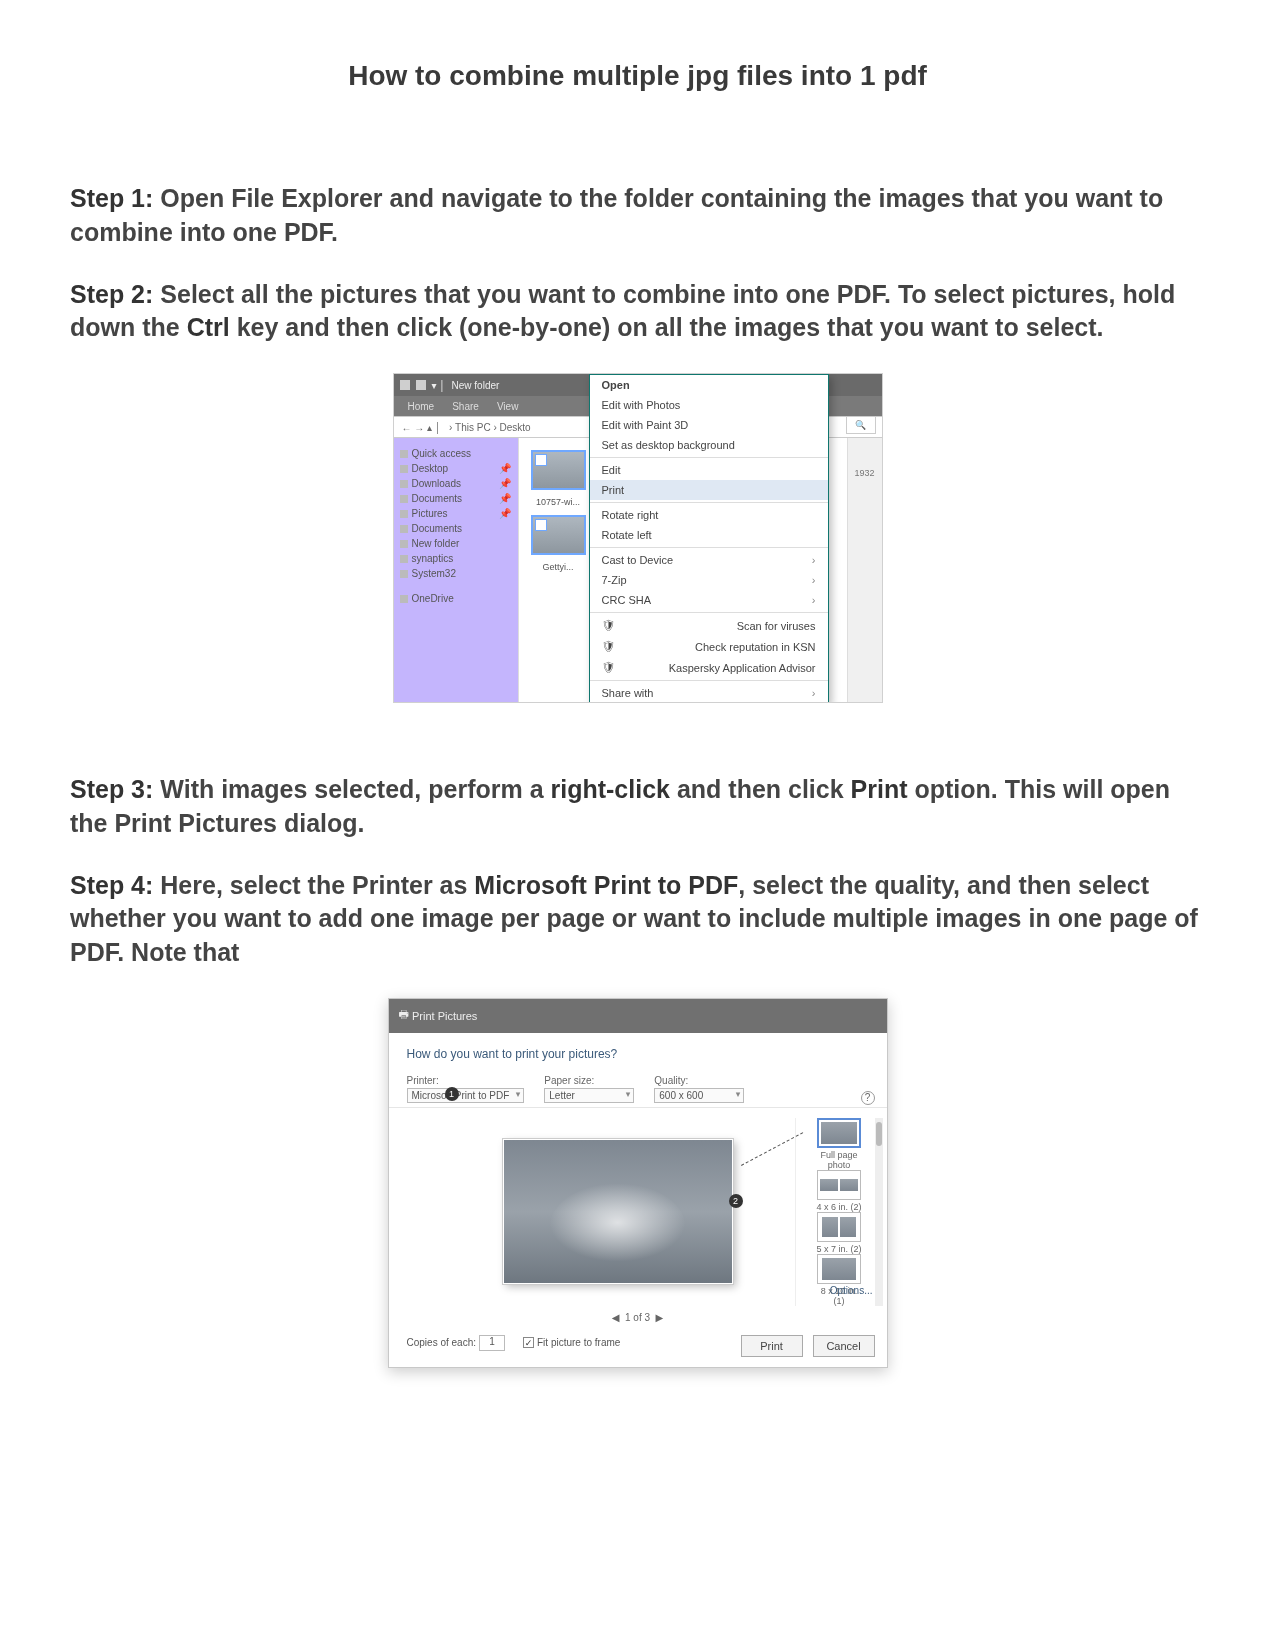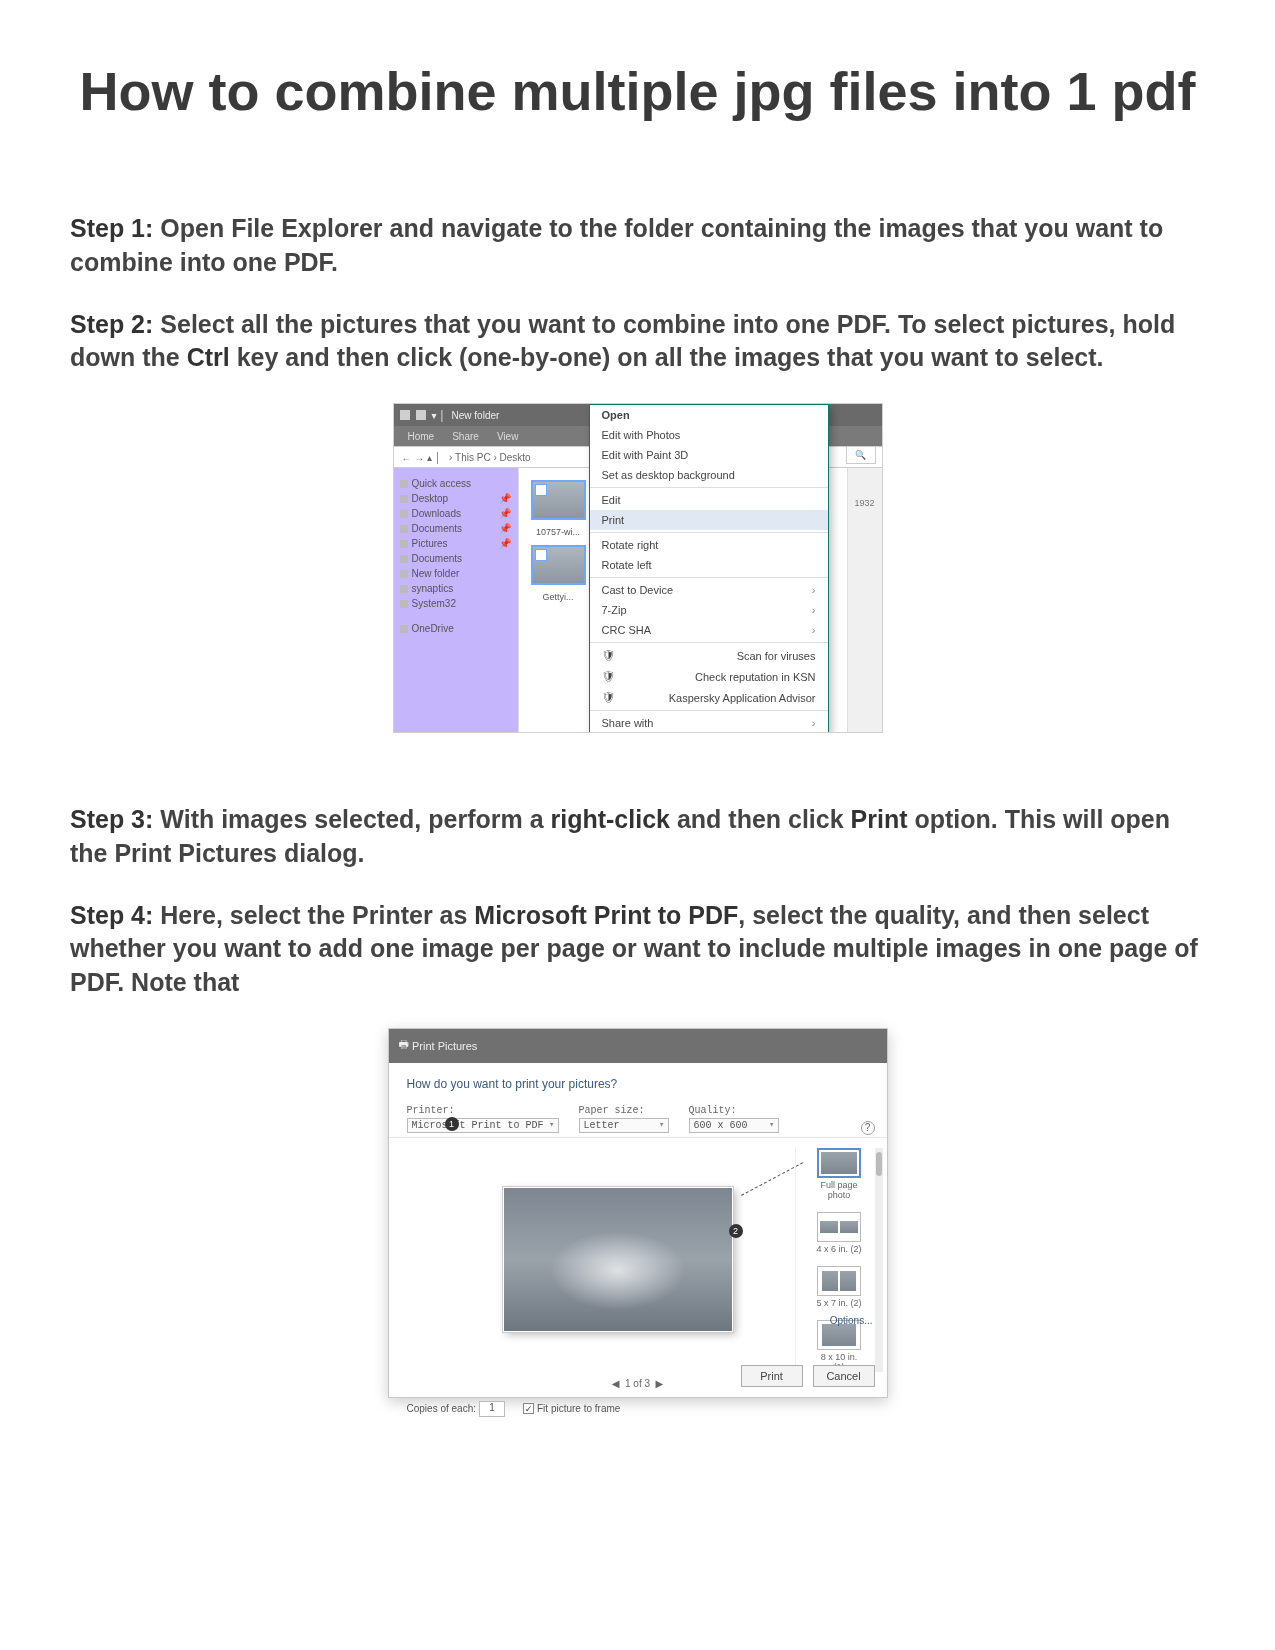--- a/index.html
+++ b/index.html
@@ -10,21 +10,21 @@
     color: #333;
   }
   .page {
     width: 1275px;
     min-height: 1650px;
     padding: 50px 70px;
   }
   .title {
     text-align: center;
     font-weight: 700;
-    font-size: 54px;
+    font-size: 28px;
     color: #3a3a3a;
     margin-top: 10px;
     margin-bottom: 90px;
   }
   .step {
     font-size: 25px;
     line-height: 1.35;
     color: #444;
     margin-bottom: 28px;
     font-weight: bold;
@@ -187,21 +187,20 @@
   }
   .shot2 .prompt {
     padding: 14px 18px 2px 18px;
     font-size: 12px;
     color: #3b5a7a;
   }
   .shot2 .controls {
     display: flex; align-items: center; gap: 20px;
     padding: 12px 18px 4px 18px;
     border-bottom: 1px solid #e6e6e6;
-    font-family: Liberation Mono, monospace;
   }
   .shot2 .controls .group { display: flex; flex-direction: column; gap: 2px; }
   .shot2 .controls label { font-size: 10px; color: #666; }
   .shot2 .controls .sel {
     border: 1px solid #bbb; background: #fafafa;
     padding: 1px 14px 1px 4px;
     font-size: 10px; color:#555; min-width: 90px;
     position: relative;
   }
   .shot2 .controls .sel::after {
@@ -234,21 +233,21 @@
     position:absolute; left:20%; right:20%; top:30%; bottom:15%;
     background: radial-gradient(ellipse at center, rgba(255,255,255,0.7), rgba(255,255,255,0) 70%);
     border-top-left-radius: 120px 80px;
     border-top-right-radius: 120px 80px;
   }
   .shot2 .layouts {
     width: 80px;
     border-left: 1px solid #eee;
     padding-left: 8px;
     display: flex; flex-direction: column; align-items: center;
-    gap: 12px;
+    gap: 0;
     position: relative;
   }
   .shot2 .layouts .lyt {
     width: 48px; text-align:center; font-size:9px; color:#666;
   }
   .shot2 .layouts .lyt .box {
     width: 44px; height: 30px;
     border: 1px solid #bbb; background:#fff;
     margin: 0 auto 2px auto;
     display:flex; flex-wrap:wrap; align-content:center; justify-content:center;

